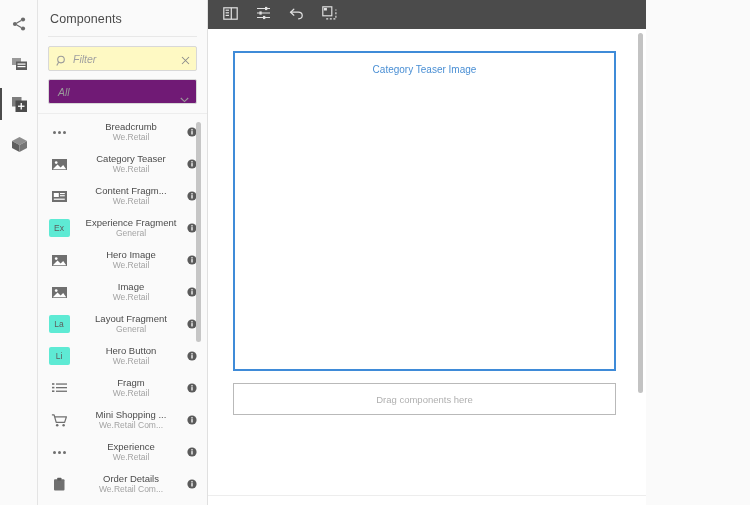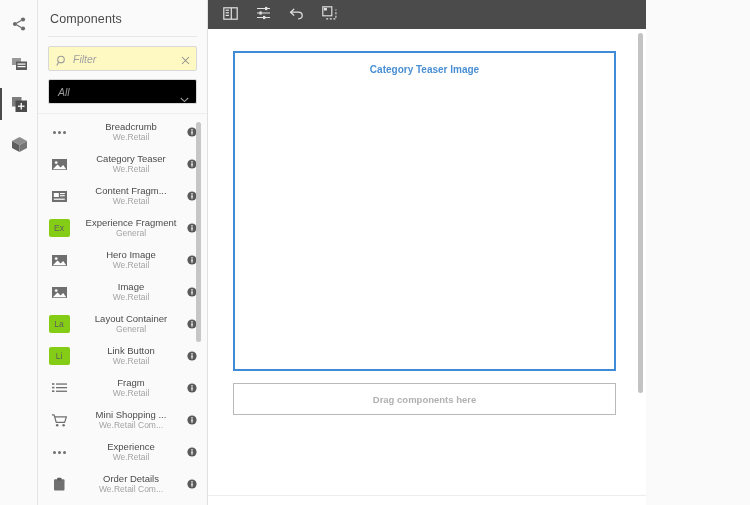--- a/index.html
+++ b/index.html
@@ -77,21 +77,21 @@
   .filter-input::placeholder { color: #a0a0a0; font-style: italic; }
   .filter-clear {
     position: absolute; right: 6px; top: 5px;
     cursor: pointer; line-height: 1;
   }
 
   .select-box {
     margin-top: 8px;
     position: relative;
     height: 25px;
-    background: #000000;
+    background: #701a75;
     border: 1px solid #d8d8d8;
     border-radius: 2px;
     display: flex; align-items: center;
     cursor: pointer;
   }
   .select-val {
     font-size: 10.5px; font-style: italic; color: #9a9a9a;
     padding-left: 9px;
   }
   .select-chev { position: absolute; right: 7px; top: 9px; }
@@ -116,21 +116,21 @@
     padding: 0 6px 0 10px;
     cursor: pointer;
   }
   .citem-ico {
     width: 22px; height: 20px; flex: 0 0 22px;
     display: flex; align-items: center; justify-content: center;
     margin-right: 9px;
   }
   .badge {
     width: 21px; height: 18px;
-    background: #84cc16;
+    background: #5eead4;
     border-radius: 2px;
     display: flex; align-items: center; justify-content: center;
     font-size: 8.5px; color: #5d5d5d;
   }
   .citem-text { flex: 1 1 auto; overflow: hidden; }
   .citem-title {
     font-size: 9.5px; color: #4b4b4b; line-height: 11px;
     white-space: nowrap; overflow: hidden;
   }
   .citem-sub {
@@ -192,21 +192,20 @@
     padding: 0 4px; margin-right: 16px; cursor: pointer;
   }
   .tb-info { cursor: pointer; display: flex; }
 
   .canvas {
     flex: 1 1 auto;
     background: #ffffff;
     position: relative;
     overflow: hidden;
     padding: 22px 30px 0 25px;
-    font-weight: bold;
   }
   .ph-selected {
     height: 320px;
     border: 2px solid #3f8bd8;
     background: #fff;
     padding-top: 11px;
     text-align: center;
   }
   .ph-selected-label {
     font-size: 10px;
@@ -431,37 +430,37 @@
                 <rect x="4.35" y="4.1" width="1.3" height="3.4" fill="#ffffff"></rect>
                 <rect x="4.35" y="2.1" width="1.3" height="1.4" fill="#ffffff"></rect>
               </svg>
             </div>
           </div>
           <div class="citem">
             <div class="citem-ico">
               <div class="badge">La</div>
             </div>
             <div class="citem-text">
-              <div class="citem-title">Layout Container</div>
+              <div class="citem-title">Layout Fragment</div>
               <div class="citem-sub">General</div>
             </div>
             <div class="citem-info">
               <svg width="10" height="10" viewBox="0 0 10 10">
                 <circle cx="5" cy="5" r="4.6" fill="#5a5a5a"></circle>
                 <rect x="4.35" y="4.1" width="1.3" height="3.4" fill="#ffffff"></rect>
                 <rect x="4.35" y="2.1" width="1.3" height="1.4" fill="#ffffff"></rect>
               </svg>
             </div>
           </div>
           <div class="citem">
             <div class="citem-ico">
               <div class="badge">Li</div>
             </div>
             <div class="citem-text">
-              <div class="citem-title">Link Button</div>
+              <div class="citem-title">Hero Button</div>
               <div class="citem-sub">We.Retail</div>
             </div>
             <div class="citem-info">
               <svg width="10" height="10" viewBox="0 0 10 10">
                 <circle cx="5" cy="5" r="4.6" fill="#5a5a5a"></circle>
                 <rect x="4.35" y="4.1" width="1.3" height="3.4" fill="#ffffff"></rect>
                 <rect x="4.35" y="2.1" width="1.3" height="1.4" fill="#ffffff"></rect>
               </svg>
             </div>
           </div>

